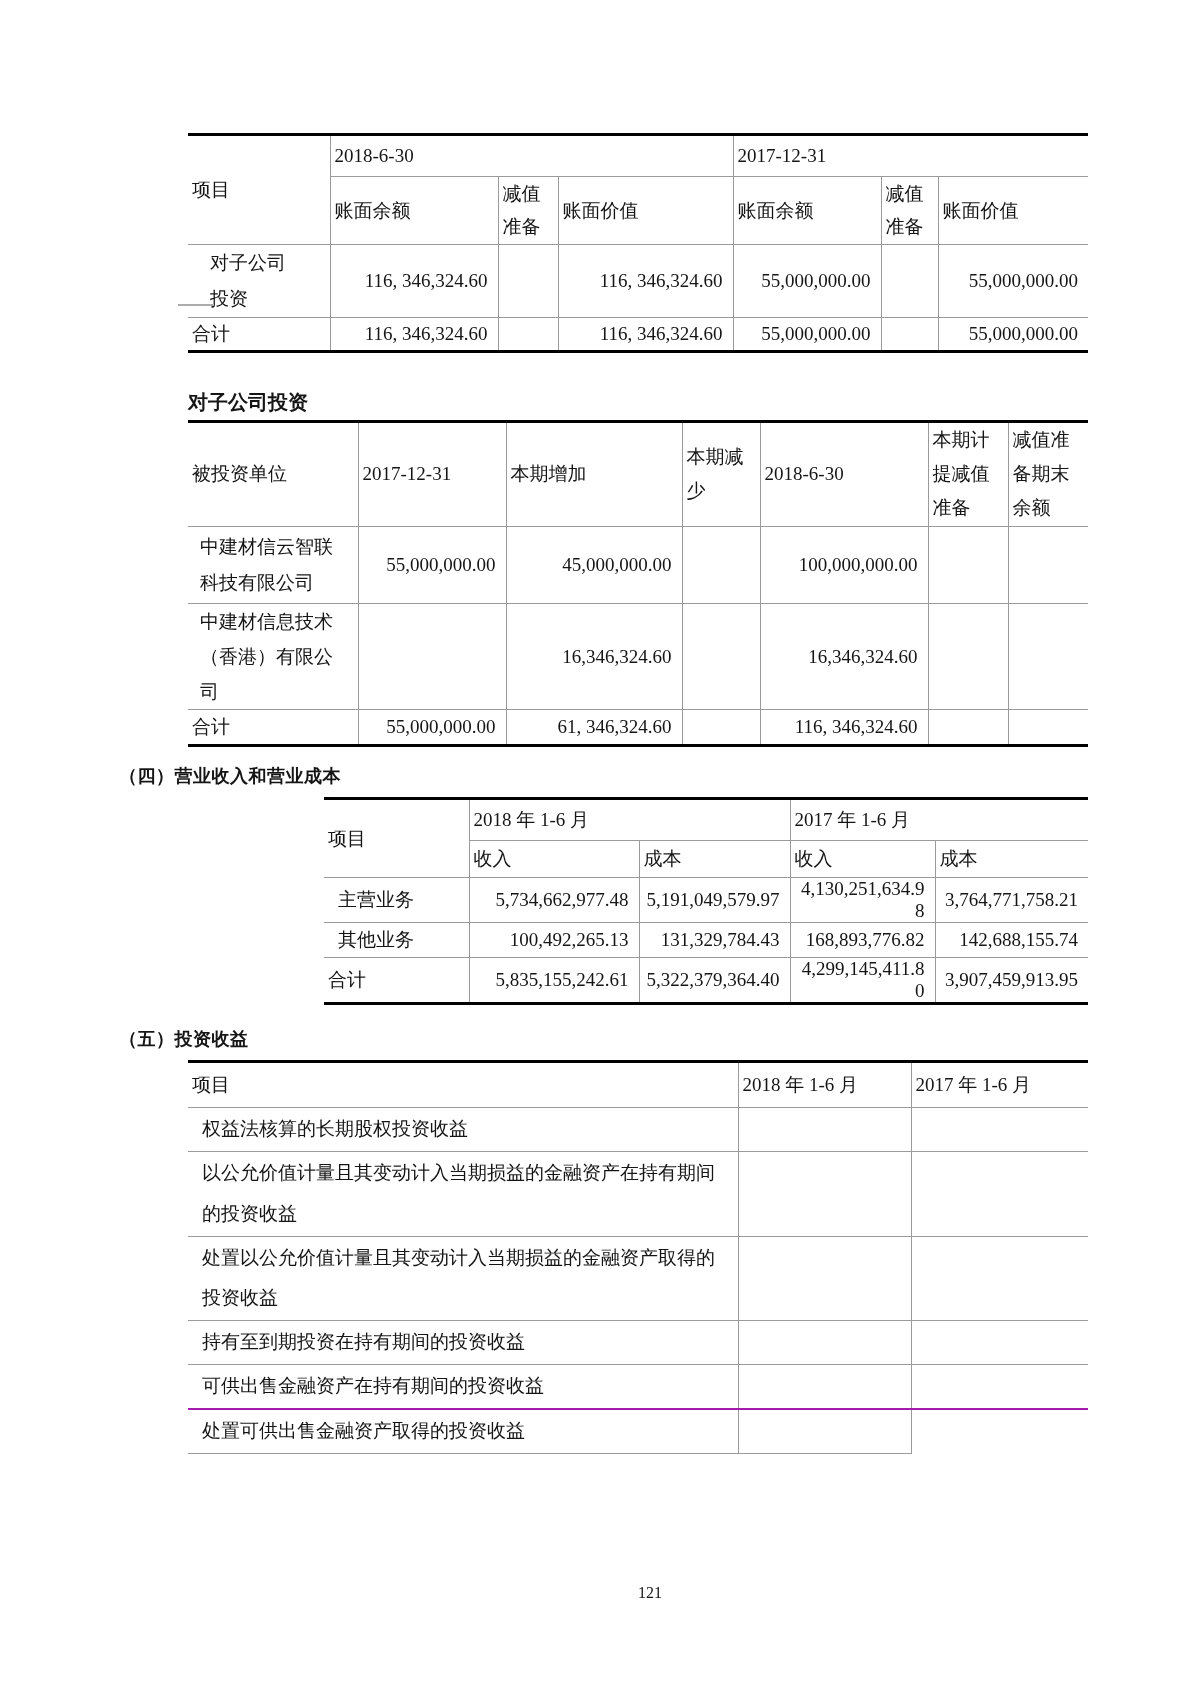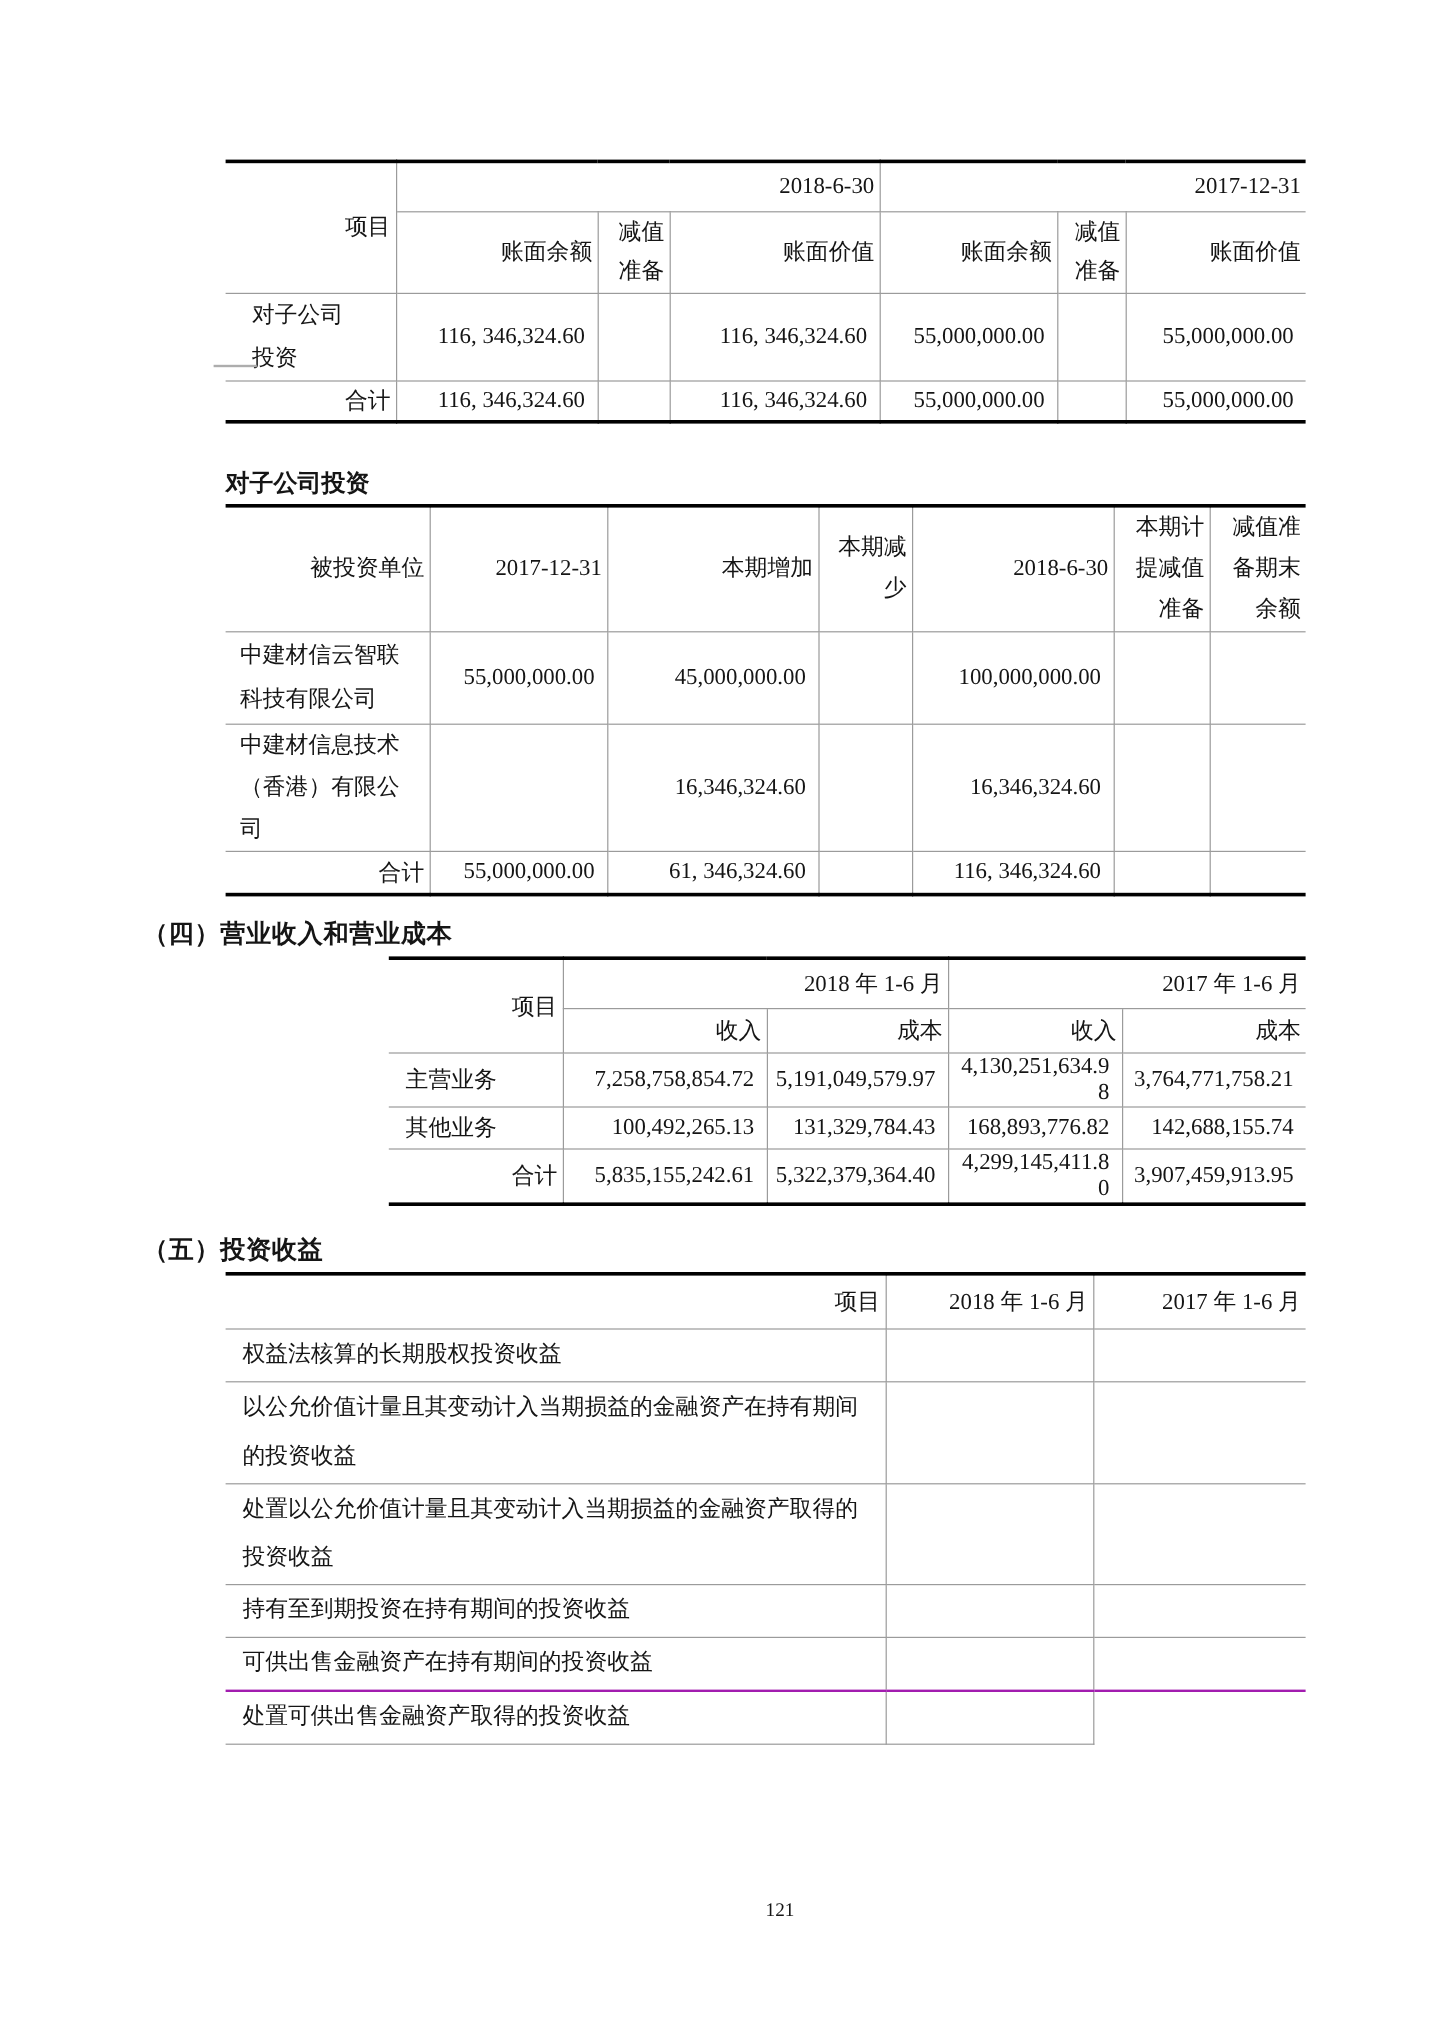--- a/index.html
+++ b/index.html
@@ -8,23 +8,23 @@
     background:#ffffff; color:#151515;
     font-family:"Liberation Serif","DejaVu Serif",serif;
   }
   table { border-collapse:collapse; table-layout:fixed; width:100%;
           border-left:hidden; border-right:hidden; }
   td,th { border:1px solid #9b9b9b; font-weight:normal; font-size:19px;
           vertical-align:middle; padding:0 4px; word-break:break-all; }
   .tbl { border-top:3px solid #000; }
   .tbl.closed { border-bottom:3px solid #000; }
   .num { text-align:right; padding-right:10px; font-size:19px; }
-  .ctr { text-align:right; }
+  .ctr { text-align:left; }
   .abs { position:absolute; }
-  .heading { font-size:21px; font-weight:bold; letter-spacing:0.5px; }
+  .heading { font-size:18px; font-weight:bold; letter-spacing:0.5px; }
   .subtitle { font-size:20px; font-weight:bold; }
 
   
   #t1 th { line-height:1.75; }
   #t1 .r-dates th { height:40px; }
   #t1 .r-head th { height:62px; }
   #t1 .r-data td { height:72px; }
   #t1 .r-total td { height:32px; }
   #t1 .item-label { text-align:left; padding-left:22px; padding-right:28px; line-height:1.9; }
 
@@ -179,21 +179,21 @@
       <th colspan="2" class="ctr">2017 年 1-6 月</th>
     </tr>
     <tr class="r-head">
       <th class="ctr">收入</th>
       <th class="ctr">成本</th>
       <th class="ctr">收入</th>
       <th class="ctr">成本</th>
     </tr>
     <tr>
       <td class="item-label">主营业务</td>
-      <td class="num">7,258,758,854.72</td>
+      <td class="num">5,734,662,977.48</td>
       <td class="num">5,191,049,579.97</td>
       <td class="num">4,130,251,634.98</td>
       <td class="num">3,764,771,758.21</td>
     </tr>
     <tr>
       <td class="item-label">其他业务</td>
       <td class="num">100,492,265.13</td>
       <td class="num">131,329,784.43</td>
       <td class="num">168,893,776.82</td>
       <td class="num">142,688,155.74</td>

